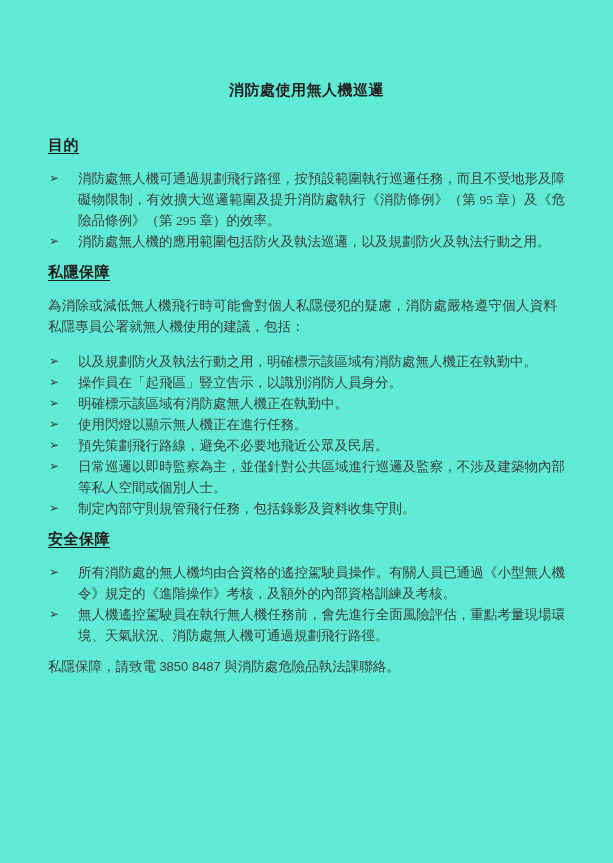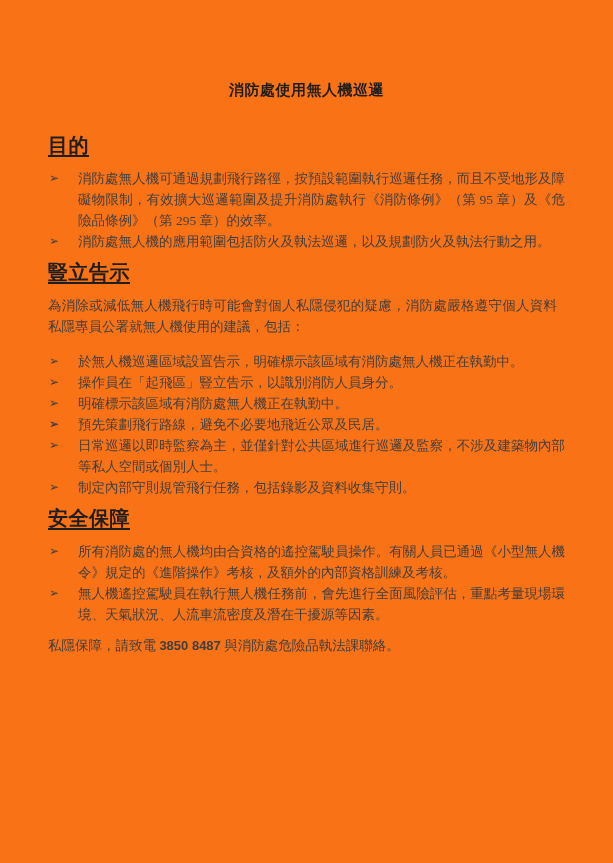--- a/index.html
+++ b/index.html
@@ -9,35 +9,35 @@
     background: #ffffff;
     font-family: "Liberation Serif", "DejaVu Serif", serif;
     color: #3f3f3f;
     overflow: hidden;
   }
   .page {
     box-sizing: border-box;
     width: 613px;
     height: 863px;
     padding: 80px 48px 24px 48px;
-    background: #f97316;
+    background: #5eead4;
   }
   .doc-title {
     margin: 0 0 34px 0;
     font-size: 15px;
     line-height: 21px;
     font-weight: bold;
     text-align: center;
     color: #1e1e1e;
     letter-spacing: 0.5px;
   }
   .section { margin: 0 0 10px 0; }
   .section-heading {
     margin: 0 0 12px 0;
-    font-size: 20px;
+    font-size: 15px;
     line-height: 21px;
     font-weight: bold;
     text-decoration: underline;
     text-underline-offset: 3px;
     color: #1e1e1e;
     letter-spacing: 0.5px;
   }
   .intro {
     margin: 0 8px 14px 0;
     font-size: 13.5px;
@@ -59,21 +59,21 @@
   .marker {
     position: absolute;
     left: 1px;
     top: 0;
     font-size: 12px;
     line-height: 21px;
     color: #3f3f3f;
     font-family: "DejaVu Sans", sans-serif;
   }
   .phone {
-    font-weight: 700;
+    font-weight: 400;
     font-family: "Liberation Sans", "DejaVu Sans", sans-serif;
     font-size: 13px;
   }
 </style>
 </head>
 <body>
 
 <div class="page">
 
   <h1 class="doc-title">消防處使用無人機巡邏</h1>
@@ -86,37 +86,38 @@
         <span>消防處無人機可通過規劃飛行路徑，按預設範圍執行巡邏任務，而且不受地形及障礙物限制，有效擴大巡邏範圍及提升消防處執行《消防條例》（第 95 章）及《危險品條例》（第 295 章）的效率。</span>
       </li>
       <li>
         <span class="marker">➢</span>
         <span>消防處無人機的應用範圍包括防火及執法巡邏，以及規劃防火及執法行動之用。</span>
       </li>
     </ul>
   </div>
 
   <div class="section">
-    <h2 class="section-heading">豎立告示</h2>
+    <h2 class="section-heading">私隱保障</h2>
     <p class="intro">為消除或減低無人機飛行時可能會對個人私隱侵犯的疑慮，消防處嚴格遵守個人資料私隱專員公署就無人機使用的建議，包括：</p>
     <ul class="bullet-list">
       <li>
         <span class="marker">➢</span>
-        <span>於無人機巡邏區域設置告示，明確標示該區域有消防處無人機正在執勤中。</span>
+        <span>以及規劃防火及執法行動之用，明確標示該區域有消防處無人機正在執勤中。</span>
       </li>
       <li>
         <span class="marker">➢</span>
         <span>操作員在「起飛區」豎立告示，以識別消防人員身分。</span>
       </li>
       <li>
         <span class="marker">➢</span>
         <span>明確標示該區域有消防處無人機正在執勤中。</span>
       </li>
       <li>
         <span class="marker">➢</span>
+        <span>使用閃燈以顯示無人機正在進行任務。</span>
       </li>
       <li>
         <span class="marker">➢</span>
         <span>預先策劃飛行路線，避免不必要地飛近公眾及民居。</span>
       </li>
       <li>
         <span class="marker">➢</span>
         <span>日常巡邏以即時監察為主，並僅針對公共區域進行巡邏及監察，不涉及建築物內部等私人空間或個別人士。</span>
       </li>
       <li>
@@ -128,21 +129,21 @@
 
   <div class="section">
     <h2 class="section-heading">安全保障</h2>
     <ul class="bullet-list">
       <li>
         <span class="marker">➢</span>
         <span>所有消防處的無人機均由合資格的遙控駕駛員操作。有關人員已通過《小型無人機令》規定的《進階操作》考核，及額外的內部資格訓練及考核。</span>
       </li>
       <li>
         <span class="marker">➢</span>
-        <span>無人機遙控駕駛員在執行無人機任務前，會先進行全面風險評估，重點考量現場環境、天氣狀況、人流車流密度及潛在干擾源等因素。</span>
+        <span>無人機遙控駕駛員在執行無人機任務前，會先進行全面風險評估，重點考量現場環境、天氣狀況、消防處無人機可通過規劃飛行路徑。</span>
       </li>
     </ul>
   </div>
 
   <div class="section">
     <p class="intro"><span>私隱保障，請致電 </span><span class="phone">3850 8487</span><span> 與消防處危險品執法課聯絡。</span></p>
   </div>
 
 </div>
 

